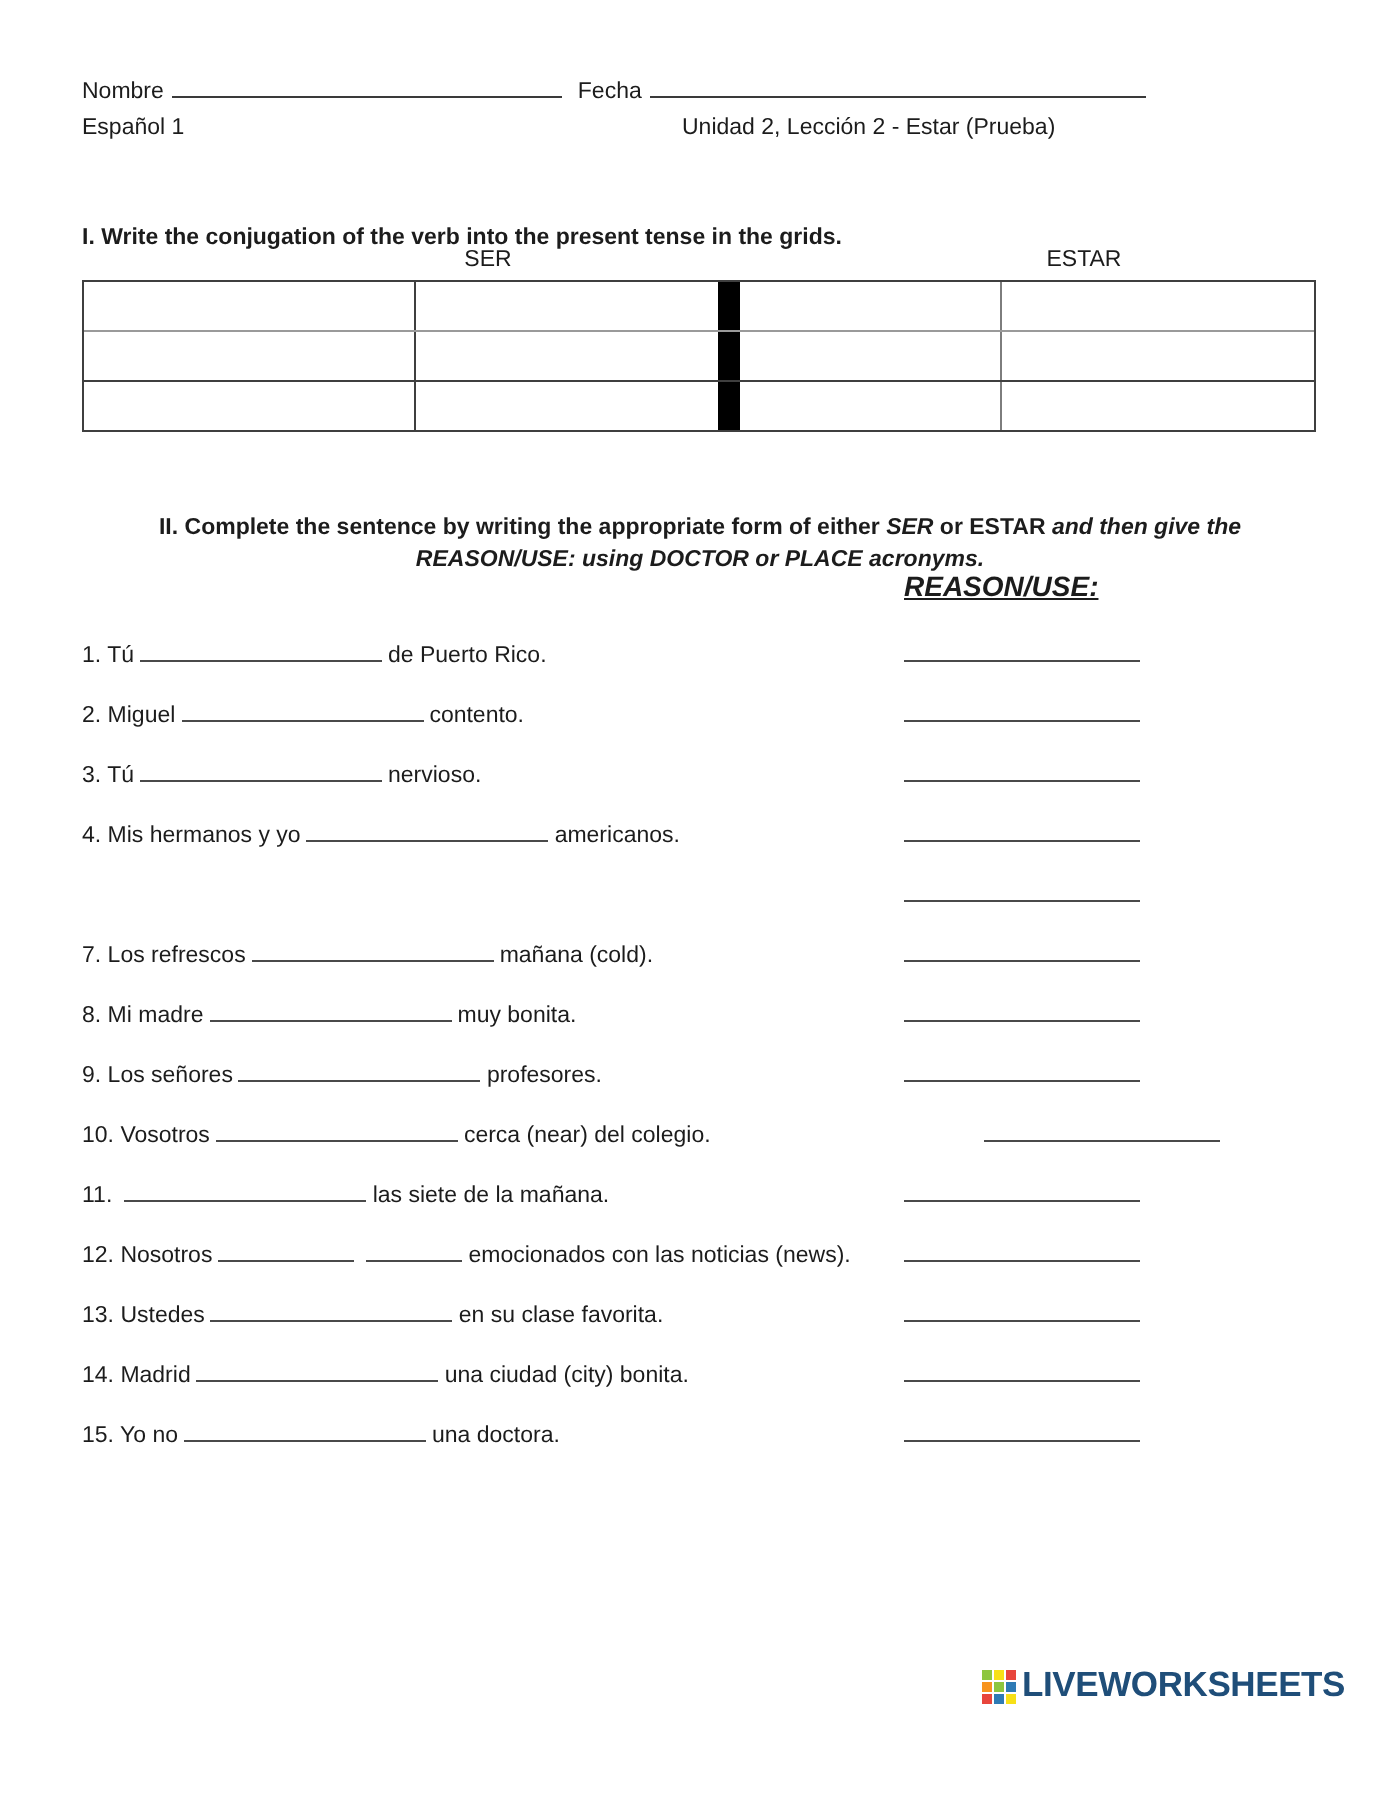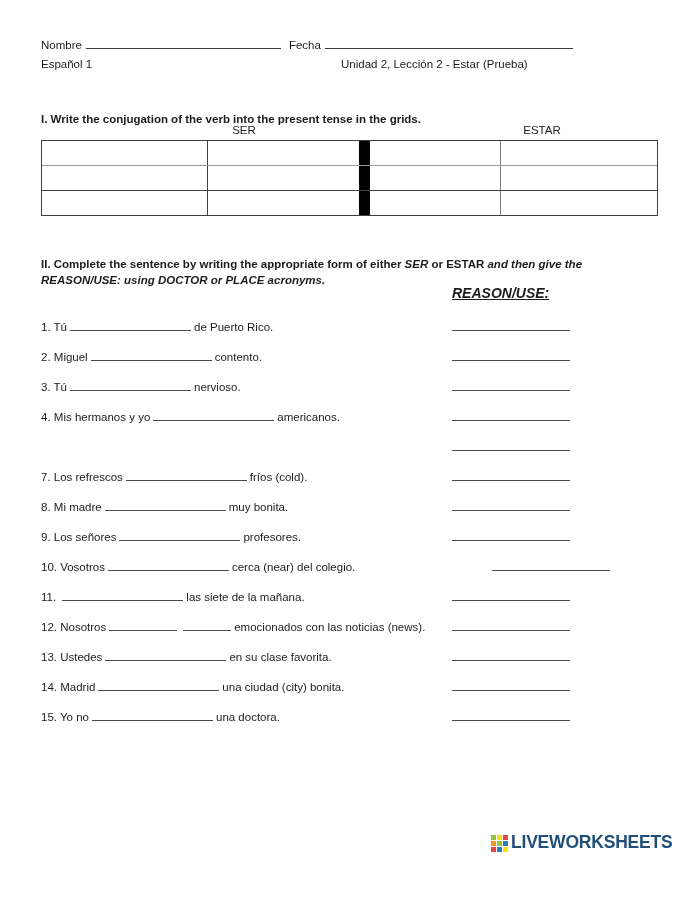--- a/index.html
+++ b/index.html
@@ -58,20 +58,21 @@
     font-weight: bold;
     line-height: 16px;
     margin-top: 20px;
   }
   #instr-1 { top: 91px; width: 620px; }
 
   #instr-2 {
     top: 236px;
     width: 618px;
     font-weight: bold;
+    text-align: center;
   }
   #instr-2 .it { font-style: italic; }
   #instr-2 .up { font-style: normal; }
 
   
   .grid-labels {
     position: absolute;
     top: 124px;
     left: 41px;
     width: 618px;
@@ -251,21 +252,21 @@
         <span class="ans-blank" style="left: 411px; width: 118px;"></span>
       </div>
       <div class="q-item">
         <span class="q-text"><span>4. </span><span>Mis hermanos y yo</span><span class="q-blank" style="width: 121px;"></span><span>americanos.</span></span>
         <span class="ans-blank" style="left: 411px; width: 118px;"></span>
       </div>
       <div class="q-item">
         <span class="ans-blank" style="left: 411px; width: 118px;"></span>
       </div>
       <div class="q-item">
-        <span class="q-text"><span>7. </span><span>Los refrescos</span><span class="q-blank" style="width: 121px;"></span><span>fríos (cold).</span></span>
+        <span class="q-text"><span>7. </span><span>Los refrescos</span><span class="q-blank" style="width: 121px;"></span><span>mañana (cold).</span></span>
         <span class="ans-blank" style="left: 411px; width: 118px;"></span>
       </div>
       <div class="q-item">
         <span class="q-text"><span>8. </span><span>Mi madre</span><span class="q-blank" style="width: 121px;"></span><span>muy bonita.</span></span>
         <span class="ans-blank" style="left: 411px; width: 118px;"></span>
       </div>
       <div class="q-item">
         <span class="q-text"><span>9. </span><span>Los señores</span><span class="q-blank" style="width: 121px;"></span><span>profesores.</span></span>
         <span class="ans-blank" style="left: 411px; width: 118px;"></span>
       </div>

